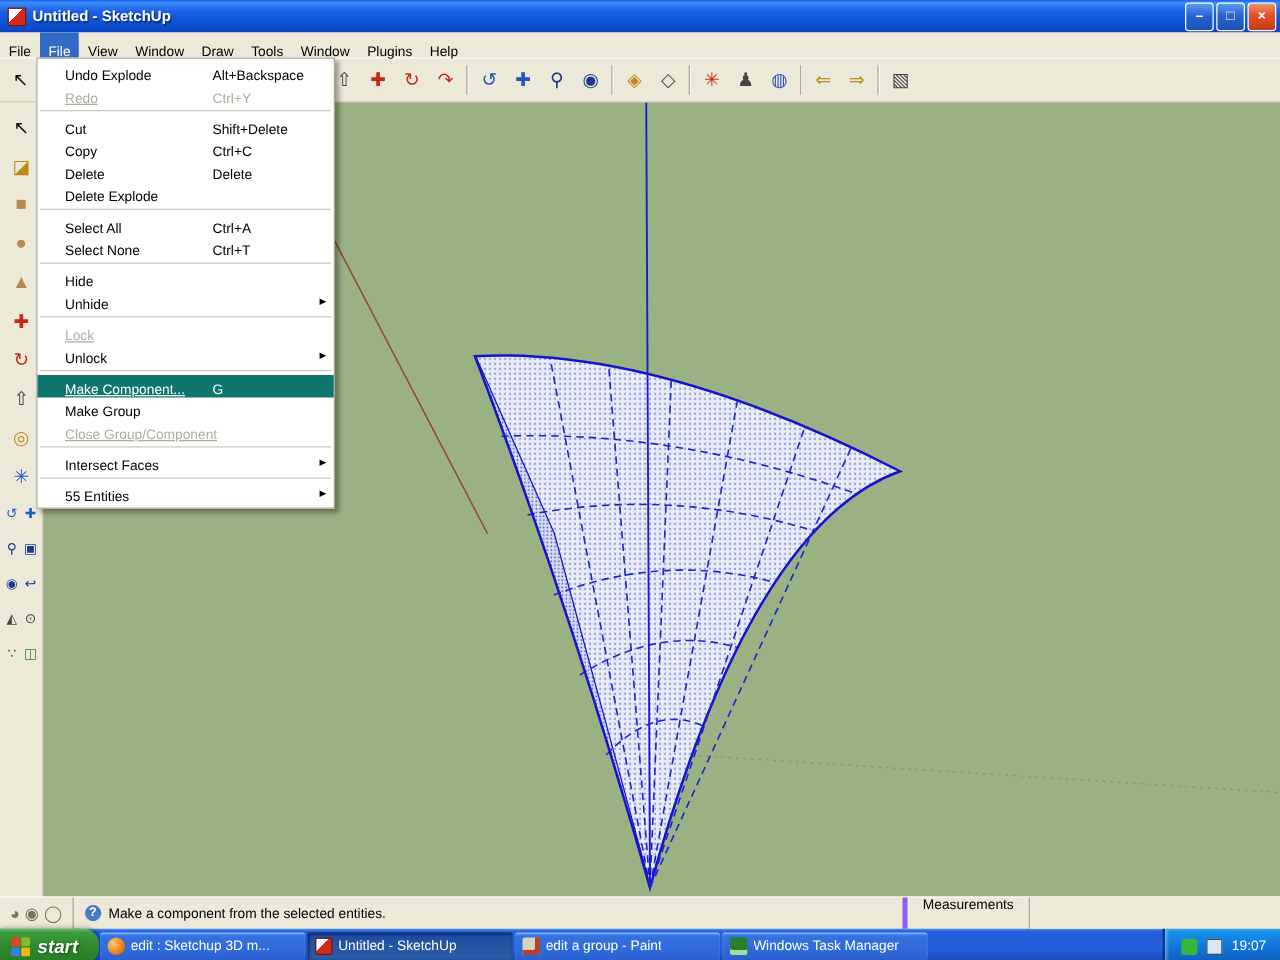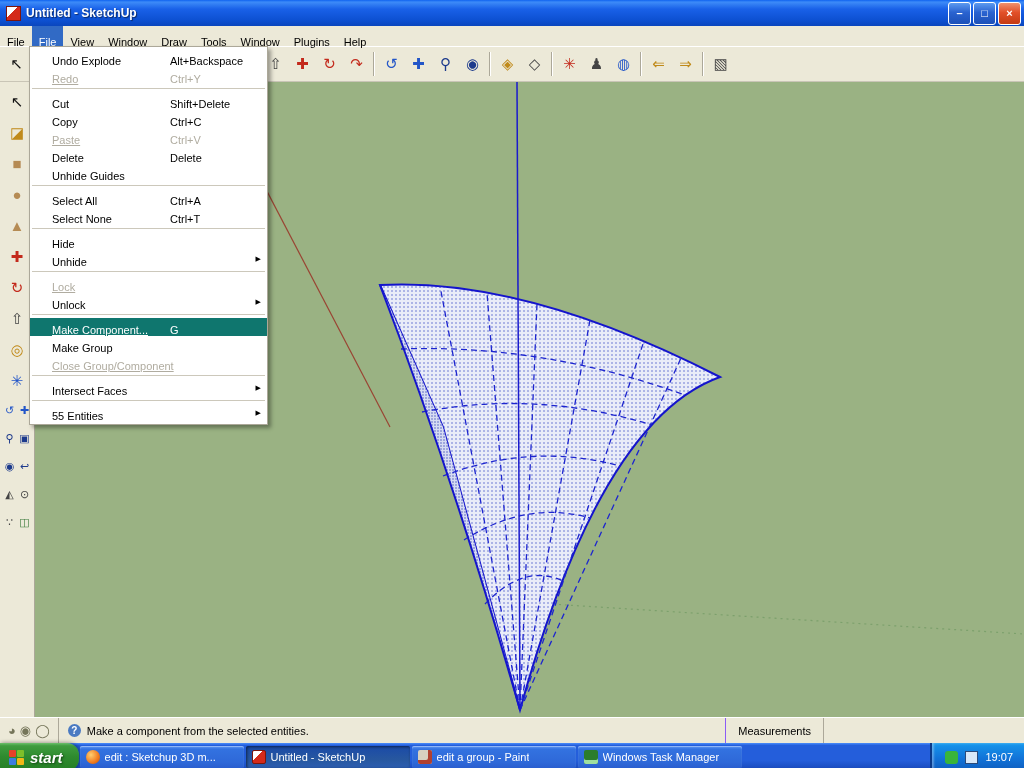--- a/index.html
+++ b/index.html
@@ -53,21 +53,21 @@
   .msep{height:1px;background:#ccc8bb;margin:3px 2px;}
 
   
   .statusbar{height:25px;display:flex;align-items:center;background:#ece9d8;border-top:1px solid #fff;
     font-size:11px;}
   .sb-icons{display:flex;align-items:center;gap:4px;padding:0 8px;height:100%;border-right:1px solid #aca899;}
   .sb-circle{font-size:13px;color:#75755a;}
   .sb-hint{display:flex;align-items:center;gap:6px;padding:0 9px;flex:1;}
   .helpq{width:13px;height:13px;border-radius:50%;background:#4a7ac2;color:#fff;font-size:10px;font-weight:bold;
     display:flex;align-items:center;justify-content:center;flex:none;}
-  .sb-meas{display:flex;align-items:center;height:100%;border-left:1px solid #8b5cf6;}
+  .sb-meas{display:flex;align-items:flex-start;height:100%;border-left:4px solid #8b5cf6;}
   .sb-meas-label{padding:0 12px;}
   .sb-meas-box{width:200px;height:100%;border-left:1px solid #aca899;background:#ece9d8;}
 
   
   .taskbar{height:28px;display:flex;align-items:stretch;
     background:linear-gradient(180deg,#4b8df8 0%,#3a7af0 4%,#245edb 8%,#245edb 62%,#1c4fc4 85%,#1941a5 100%);}
   .startbtn{display:flex;align-items:center;gap:6px;padding:0 16px 0 9px;
     background:linear-gradient(180deg,#6cbf6c 0%,#3f9c3f 10%,#2e8a2e 50%,#268026 92%,#1e6e1e 100%);
     border-radius:0 12px 12px 0;box-shadow:1px 0 4px rgba(0,0,0,.45);color:#fff;font-weight:bold;
     font-style:italic;font-size:15px;text-shadow:1px 1px 2px #144814;flex:none;}
@@ -242,30 +242,26 @@
     </div>
     <div class="msep"></div>
     <div class="mi">
       <span>Cut</span>
       <span class="ms">Shift+Delete</span>
     </div>
     <div class="mi">
       <span>Copy</span>
       <span class="ms">Ctrl+C</span>
     </div>
-    <div class="mi disabled">
-      <span>Paste</span>
-      <span class="ms">Ctrl+V</span>
-    </div>
     <div class="mi">
       <span>Delete</span>
       <span class="ms">Delete</span>
     </div>
     <div class="mi">
-      <span>Unhide Guides</span>
+      <span>Delete Explode</span>
     </div>
     <div class="msep"></div>
     <div class="mi">
       <span>Select All</span>
       <span class="ms">Ctrl+A</span>
     </div>
     <div class="mi">
       <span>Select None</span>
       <span class="ms">Ctrl+T</span>
     </div>

